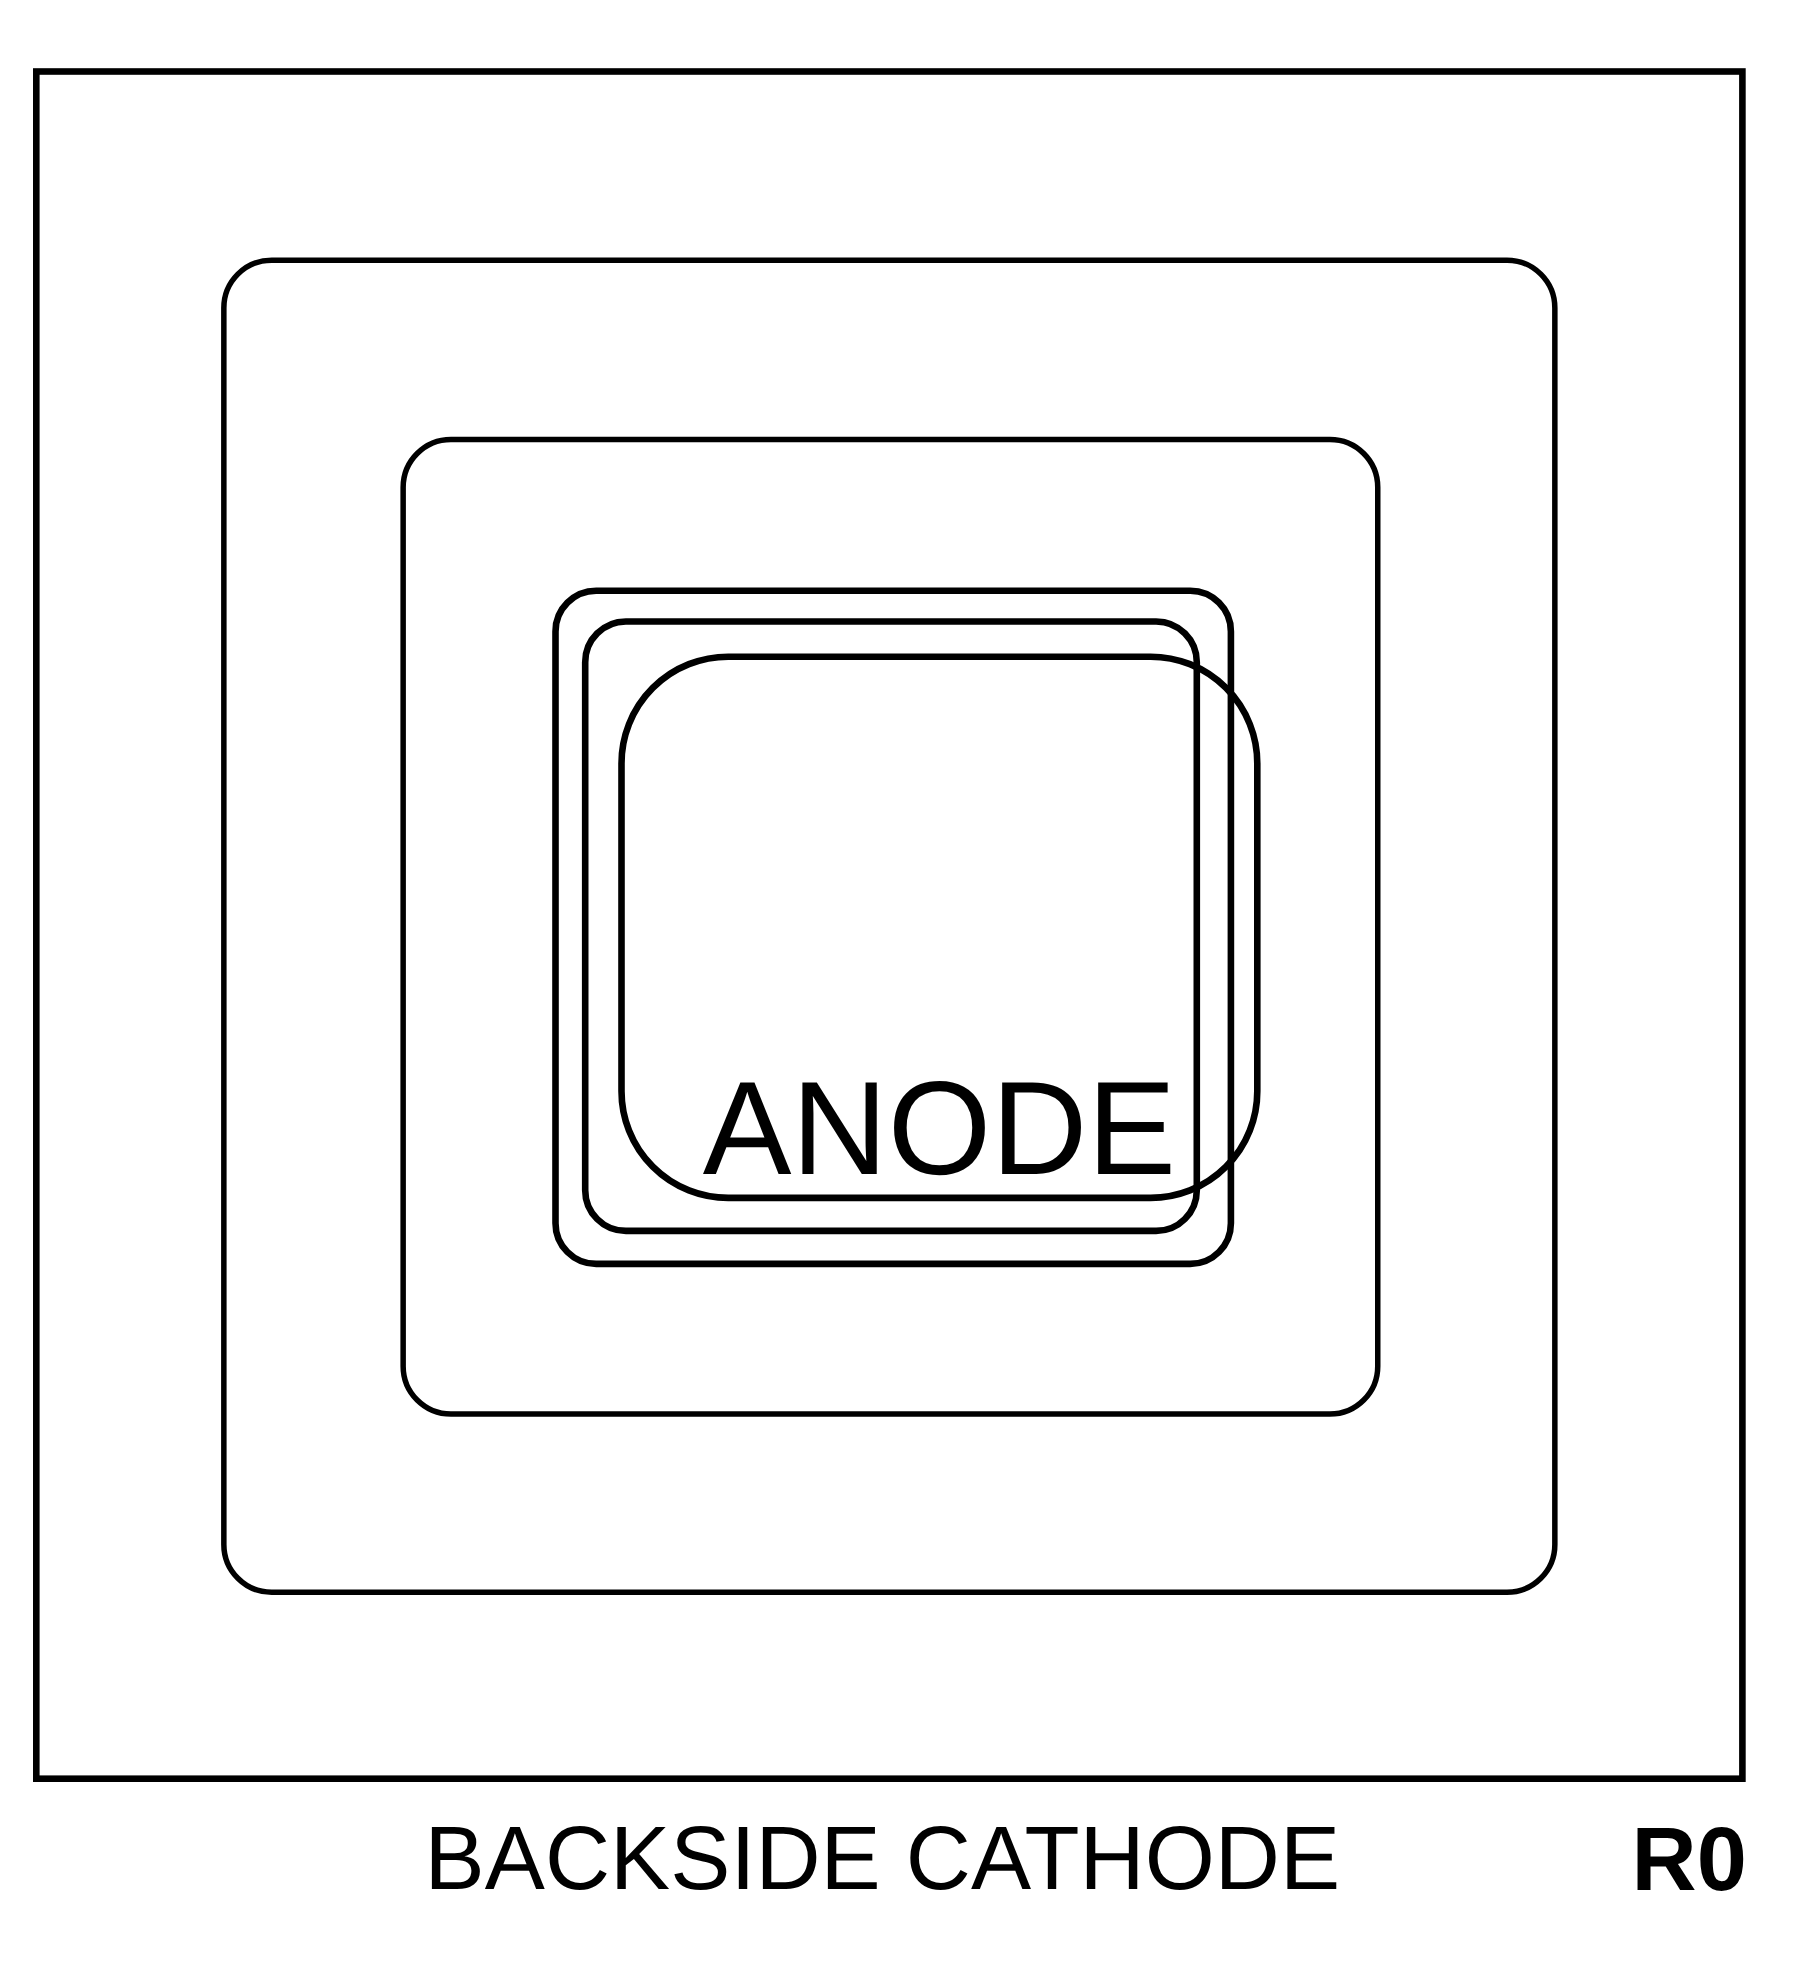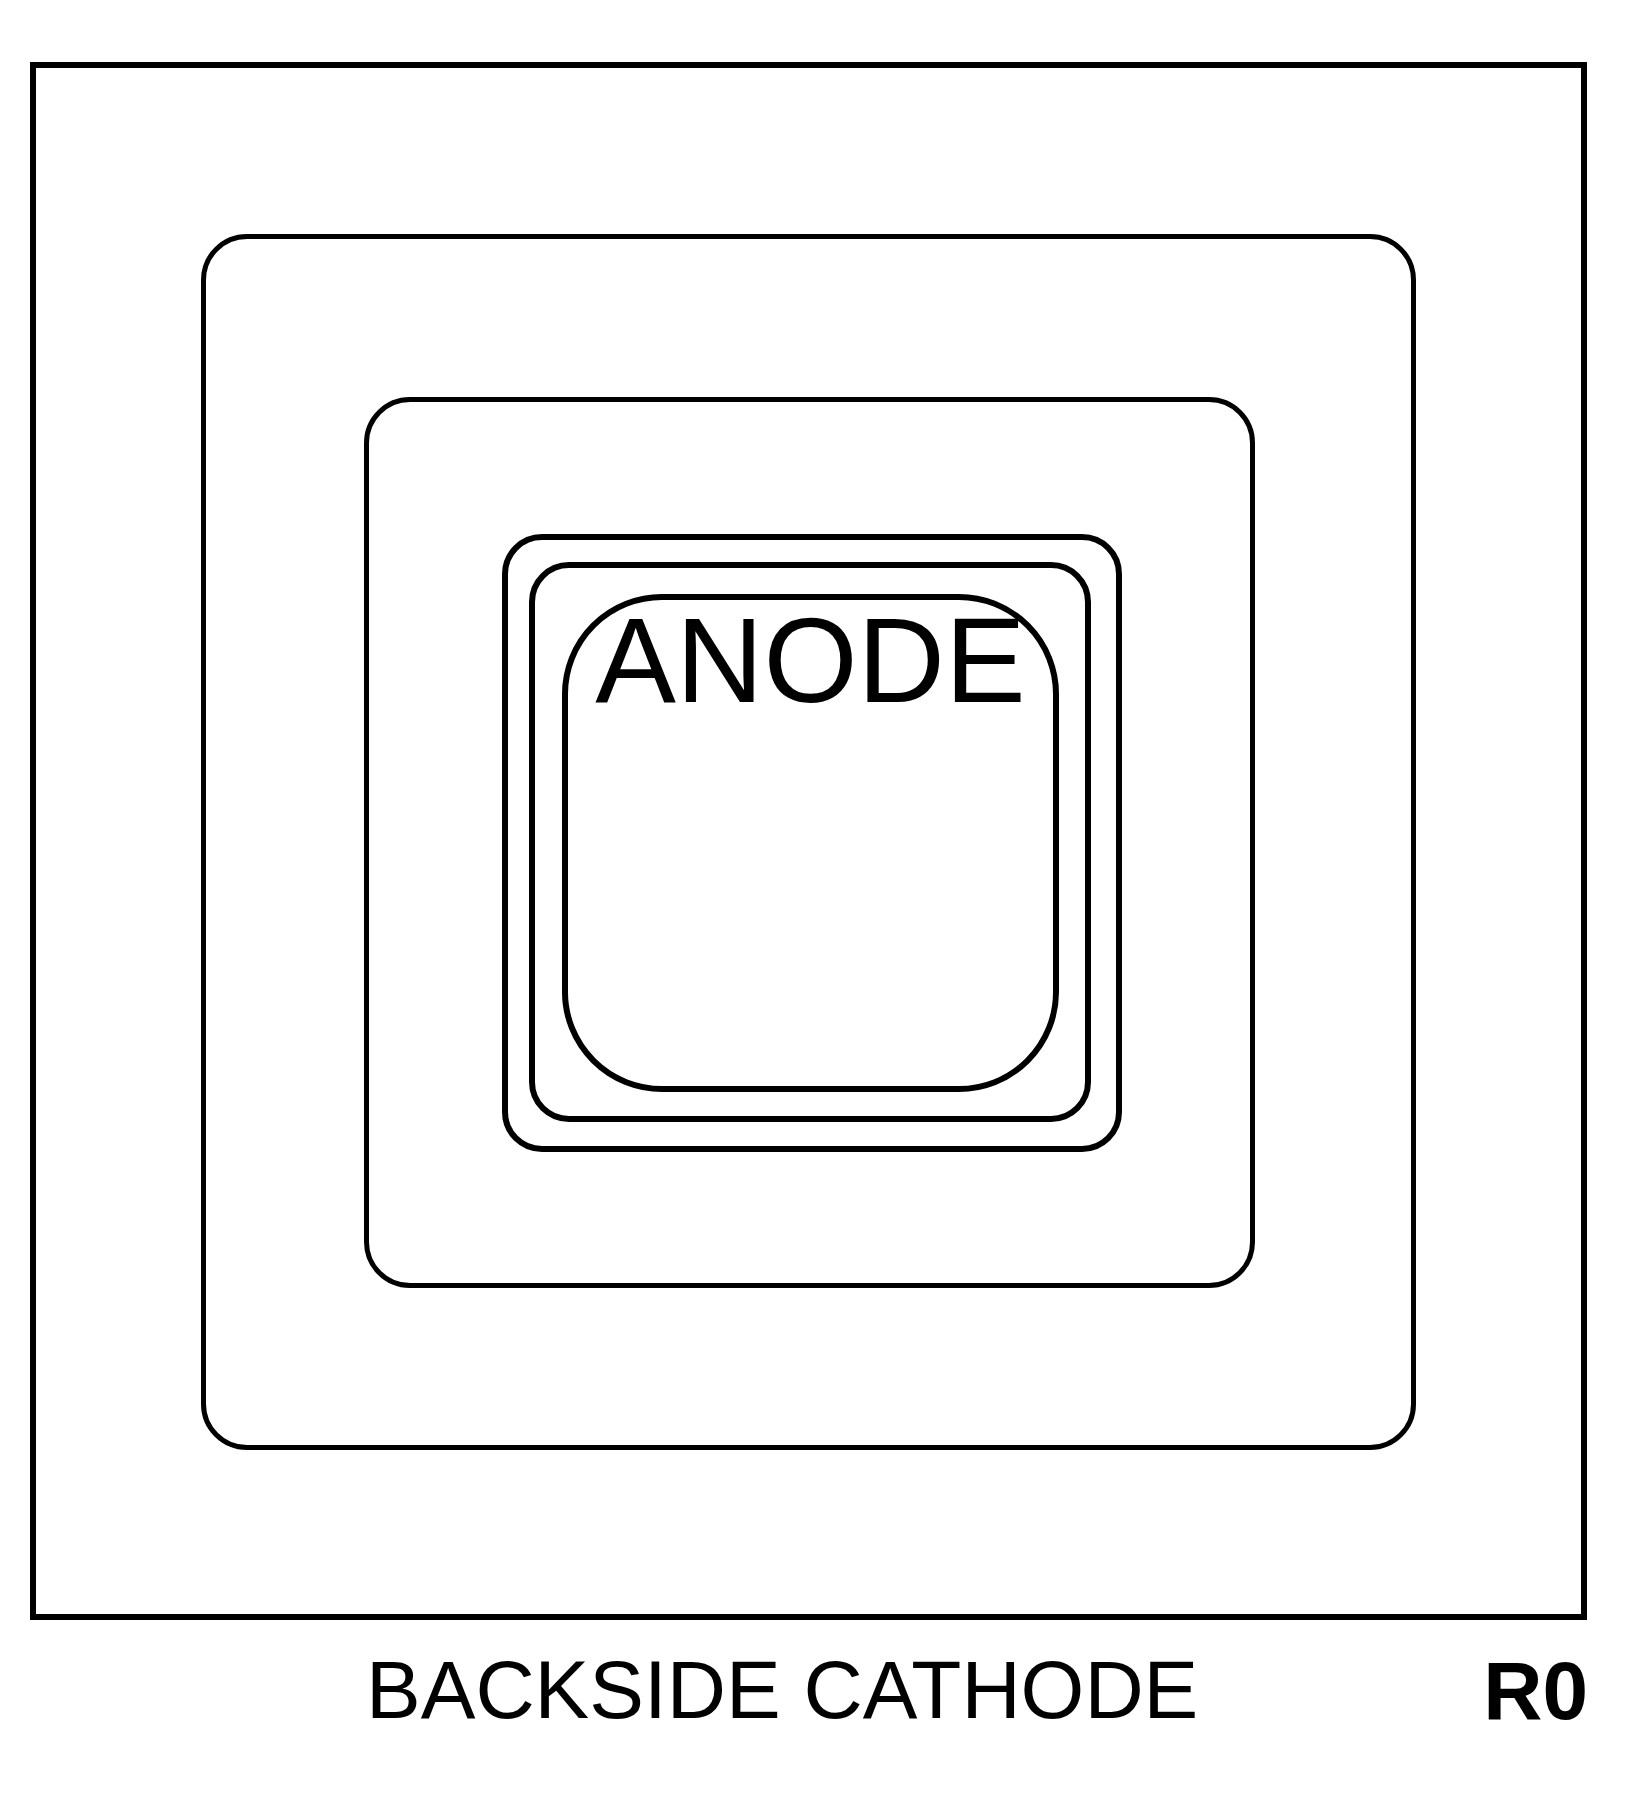--- a/index.html
+++ b/index.html
@@ -58,38 +58,38 @@
   
   .rect5 {
     left: 529px; top: 562px;
     width: 562px; height: 560px;
     border-width: 6px;
     border-radius: 40px;
   }
   
   .rect6 {
     left: 562px; top: 594px;
-    width: 497px; height: 498px;
+    width: 584px; height: 498px;
     border-width: 6px;
     border-radius: 100px;
     display: flex;
-    align-items: flex-start;
+    align-items: flex-end;
     justify-content: center;
   }
   .anode-text {
     font-size: 121px;
     line-height: 1;
     font-weight: 400;
     letter-spacing: 0;
     white-space: nowrap;
   }
   .caption {
     position: absolute;
     top: 1649px;
-    left: 366px;
+    left: 386px;
     font-size: 82px;
     line-height: 1;
     font-weight: 400;
     white-space: nowrap;
   }
   .revision {
     position: absolute;
     top: 1650px;
     right: 44px;
     font-size: 82px;

